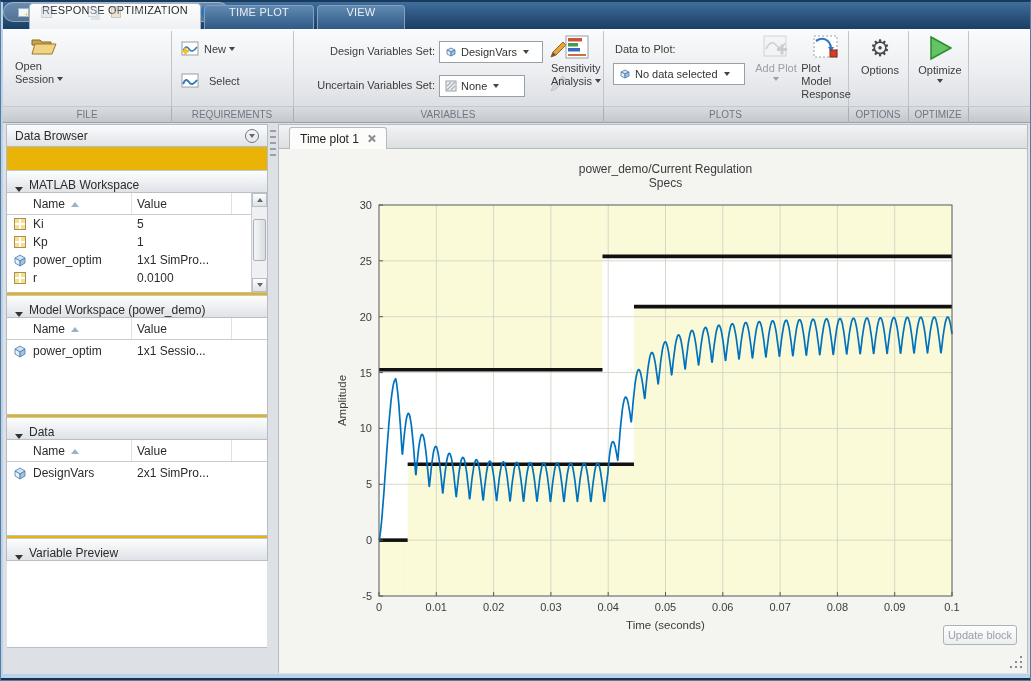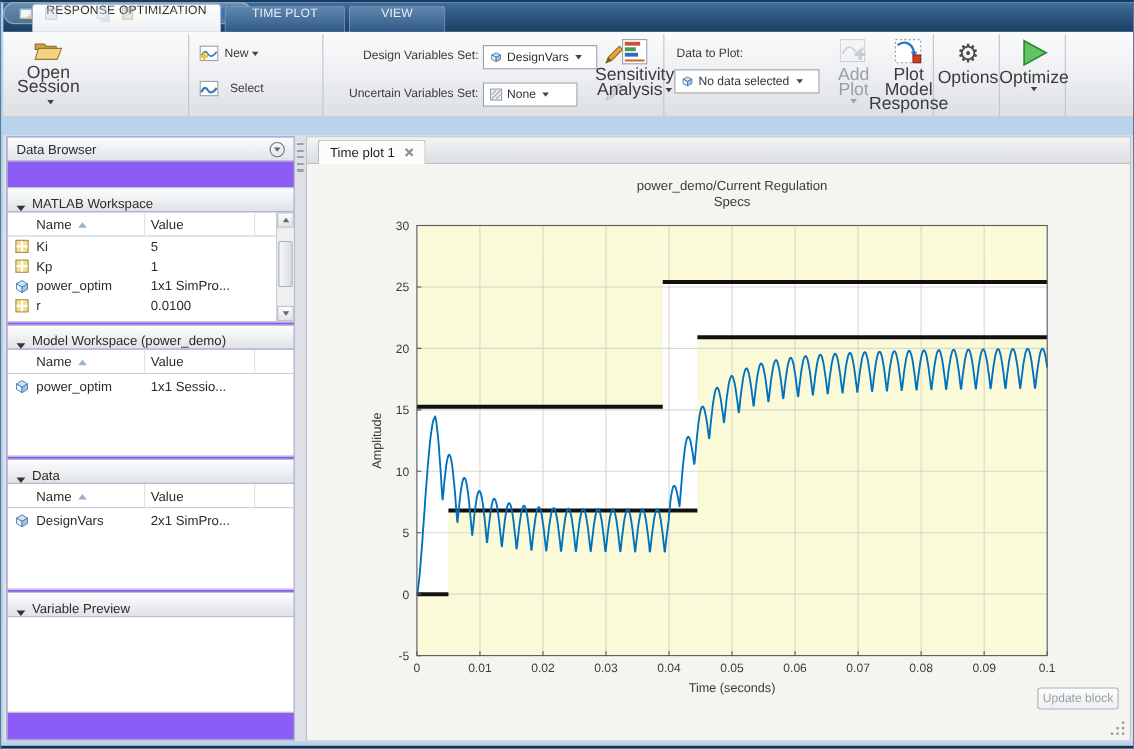--- a/index.html
+++ b/index.html
@@ -27,34 +27,34 @@
 .help-circ{width:14px;height:14px;border-radius:50%;background:#2e75b6;color:#fff;font-size:10px;font-weight:bold;display:flex;align-items:center;justify-content:center}
 .tri-up-w{width:0;height:0;border-left:5px solid transparent;border-right:5px solid transparent;border-bottom:6px solid #eef3f8}
 
 
 #ribbon{left:2px;top:27px;width:1027px;height:78px;background:linear-gradient(180deg,#fafbfc 0%,#eceef1 55%,#dcdfe3 100%);border-bottom:1px solid #c4c9ce}
 #seclabels{left:2px;top:105px;width:1027px;height:16px;background:linear-gradient(180deg,#d9dde1,#c3c8cd);border-bottom:1px solid #98a0a8;font-size:10px;color:#70777e}
 .seclab{position:absolute;top:2px;text-align:center}
 .vsep{position:absolute;top:2px;bottom:0;width:1px;background:#c0c5cb}
 .vsep2{position:absolute;top:0;height:16px;width:1px;background:#aab0b6}
 .rbtn{position:absolute;display:flex;flex-direction:column;align-items:center;cursor:default}
-.rlabel{font-size:16px;color:#3b3b3b;text-align:center;line-height:13px;margin-top:3px}
+.rlabel{font-size:11px;color:#3b3b3b;text-align:left;line-height:13px;margin-top:3px}
 .rlabel.dis{color:#9aa0a6}
 .tri-d{display:inline-block;width:0;height:0;border-left:3.5px solid transparent;border-right:3.5px solid transparent;border-top:4px solid #444;margin-left:3px;vertical-align:2px}
 .tri-below{width:0;height:0;border-left:3.5px solid transparent;border-right:3.5px solid transparent;border-top:4px solid #444;margin-top:2px}
 .smallbtn{position:absolute;display:flex;align-items:center;font-size:11px;color:#3b3b3b}
 .combo{position:absolute;height:22px;background:#fff;border:1px solid #98a0a8;display:flex;align-items:center;padding:0 5px;font-size:11px;color:#333}
 .combo .tri-d{margin-left:6px}
 .fieldlab{position:absolute;font-size:11px;color:#3b3b3b;text-align:right}
 
 
 #content{left:2px;top:121px;width:1027px;height:551px;background:#dde1e5}
 
 
-#db{left:5px;top:122px;width:262px;height:549px;background:#8b5cf6;border:1px solid #b6bcc2;font-size:12px;color:#2b2b2b}
+#db{left:5px;top:122px;width:262px;height:437px;background:#eab308;border:1px solid #b6bcc2;font-size:12px;color:#2b2b2b}
 .dbhead{left:0;top:0;width:260px;height:22px;background:linear-gradient(180deg,#fbfcfd,#e0e4e8);border-bottom:1px solid #b6bcc2;padding:0 8px;display:flex;align-items:center}
 .secbar{position:absolute;left:0;width:260px;height:23px;background:linear-gradient(180deg,#fdfdfd,#dfe3e7);border-top:1px solid #c3c8cd;border-bottom:1px solid #b9bfc5;display:flex;align-items:flex-end;padding:0 8px}
 .tri-disc{width:0;height:0;border-left:4px solid transparent;border-right:4px solid transparent;border-top:5px solid #333;margin-right:6px}
 .tbl{position:absolute;left:0;width:260px;background:#fff;border-bottom:1px solid #b9bfc5}
 .thead{position:relative;height:22px;border-bottom:1px solid #c9cdd1;display:flex;align-items:center}
 .th-name{position:absolute;left:26px}
 .th-val{position:absolute;left:130px}
 .colline{position:absolute;top:0;bottom:0;width:1px;background:#dfe2e5}
 .tri-sort{display:inline-block;width:0;height:0;border-left:4px solid transparent;border-right:4px solid transparent;border-bottom:5px solid #9ab2c8;margin-left:6px;vertical-align:1px}
 .trow{position:absolute;left:0;width:244px;height:18px;display:flex;align-items:center}
@@ -255,20 +255,34 @@
 
     <div class="rbtn" style="left:911px;top:6px;width:52px">
       <svg width="26" height="26">
           <polygon points="4,2 24,13 4,24" fill="#62c462" stroke="#2d8a2d" stroke-width="1.5"></polygon>
         </svg>
       <div class="rlabel"><span>Optimize</span></div>
       <div class="tri-below"></div>
     </div>
   </div>
 
+  <div id="seclabels" class="abs">
+    <span class="seclab" style="left:0;width:168px">FILE</span>
+    <span class="seclab" style="left:168px;width:122px">REQUIREMENTS</span>
+    <span class="seclab" style="left:290px;width:310px">VARIABLES</span>
+    <span class="seclab" style="left:600px;width:245px">PLOTS</span>
+    <span class="seclab" style="left:845px;width:60px">OPTIONS</span>
+    <span class="seclab" style="left:905px;width:60px">OPTIMIZE</span>
+    <span class="vsep2" style="left:168px"></span>
+      <span class="vsep2" style="left:290px"></span>
+      <span class="vsep2" style="left:600px"></span>
+      <span class="vsep2" style="left:845px"></span>
+      <span class="vsep2" style="left:905px"></span>
+      <span class="vsep2" style="left:965px"></span>
+  </div>
 
   <div id="content" class="abs"></div>
 
   <div id="db" class="abs">
     <div class="dbhead abs">
       <span>Data Browser</span>
       <span style="margin-left:auto" class="circ-menu">
           <span class="tri-d-s"></span>
         </span>
     </div>

